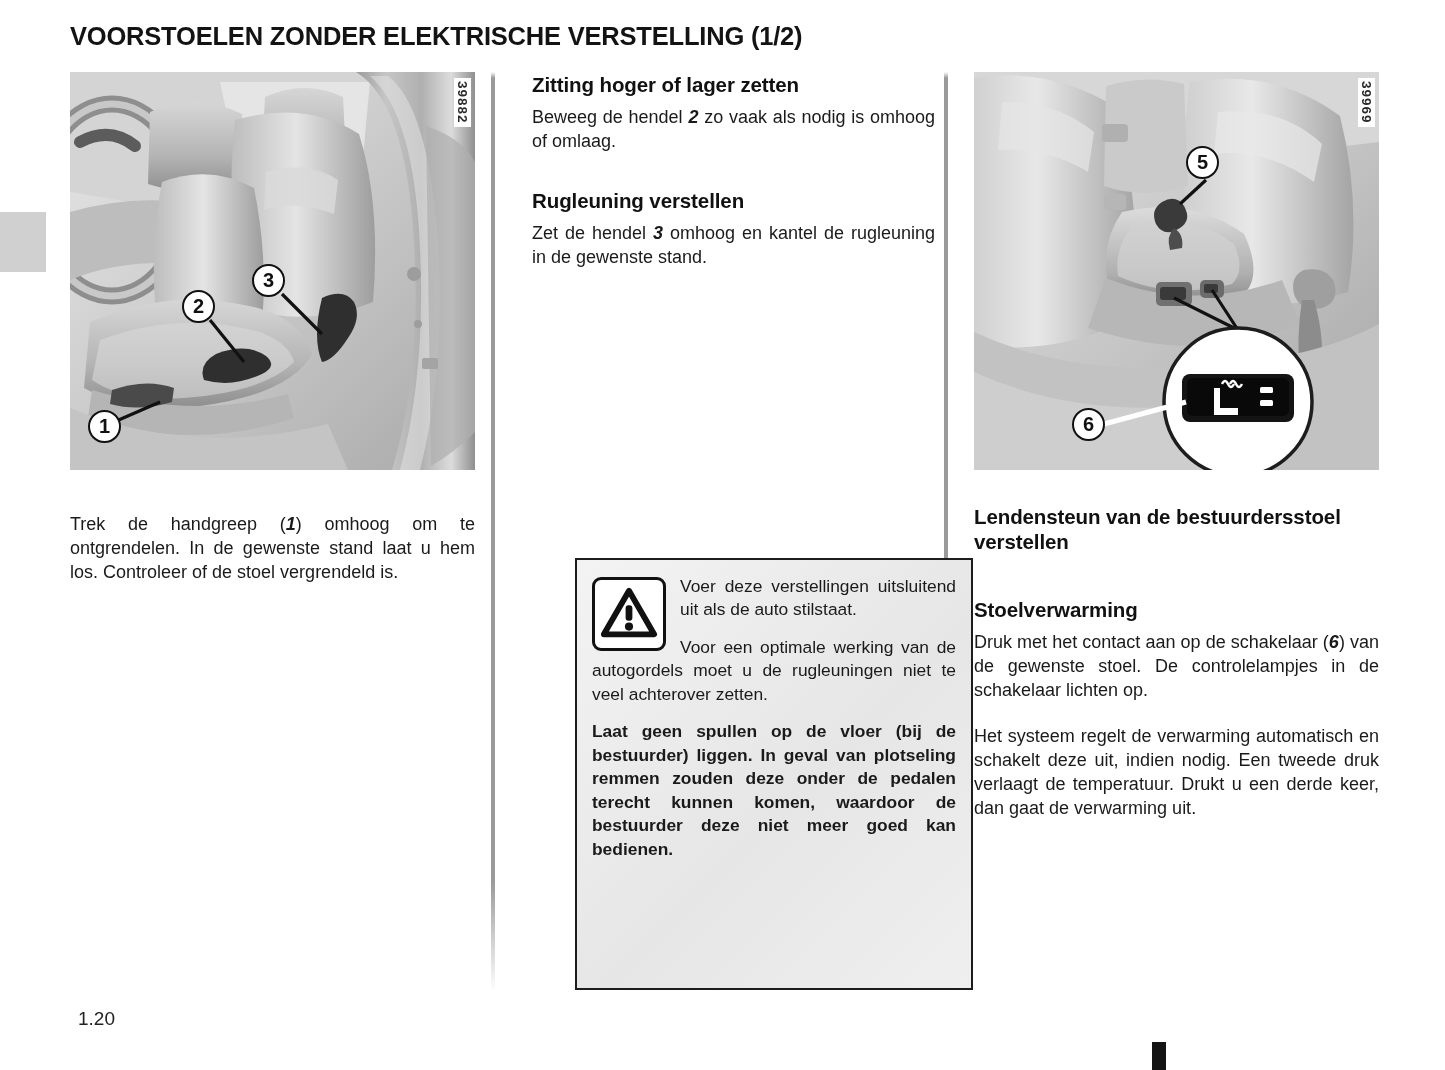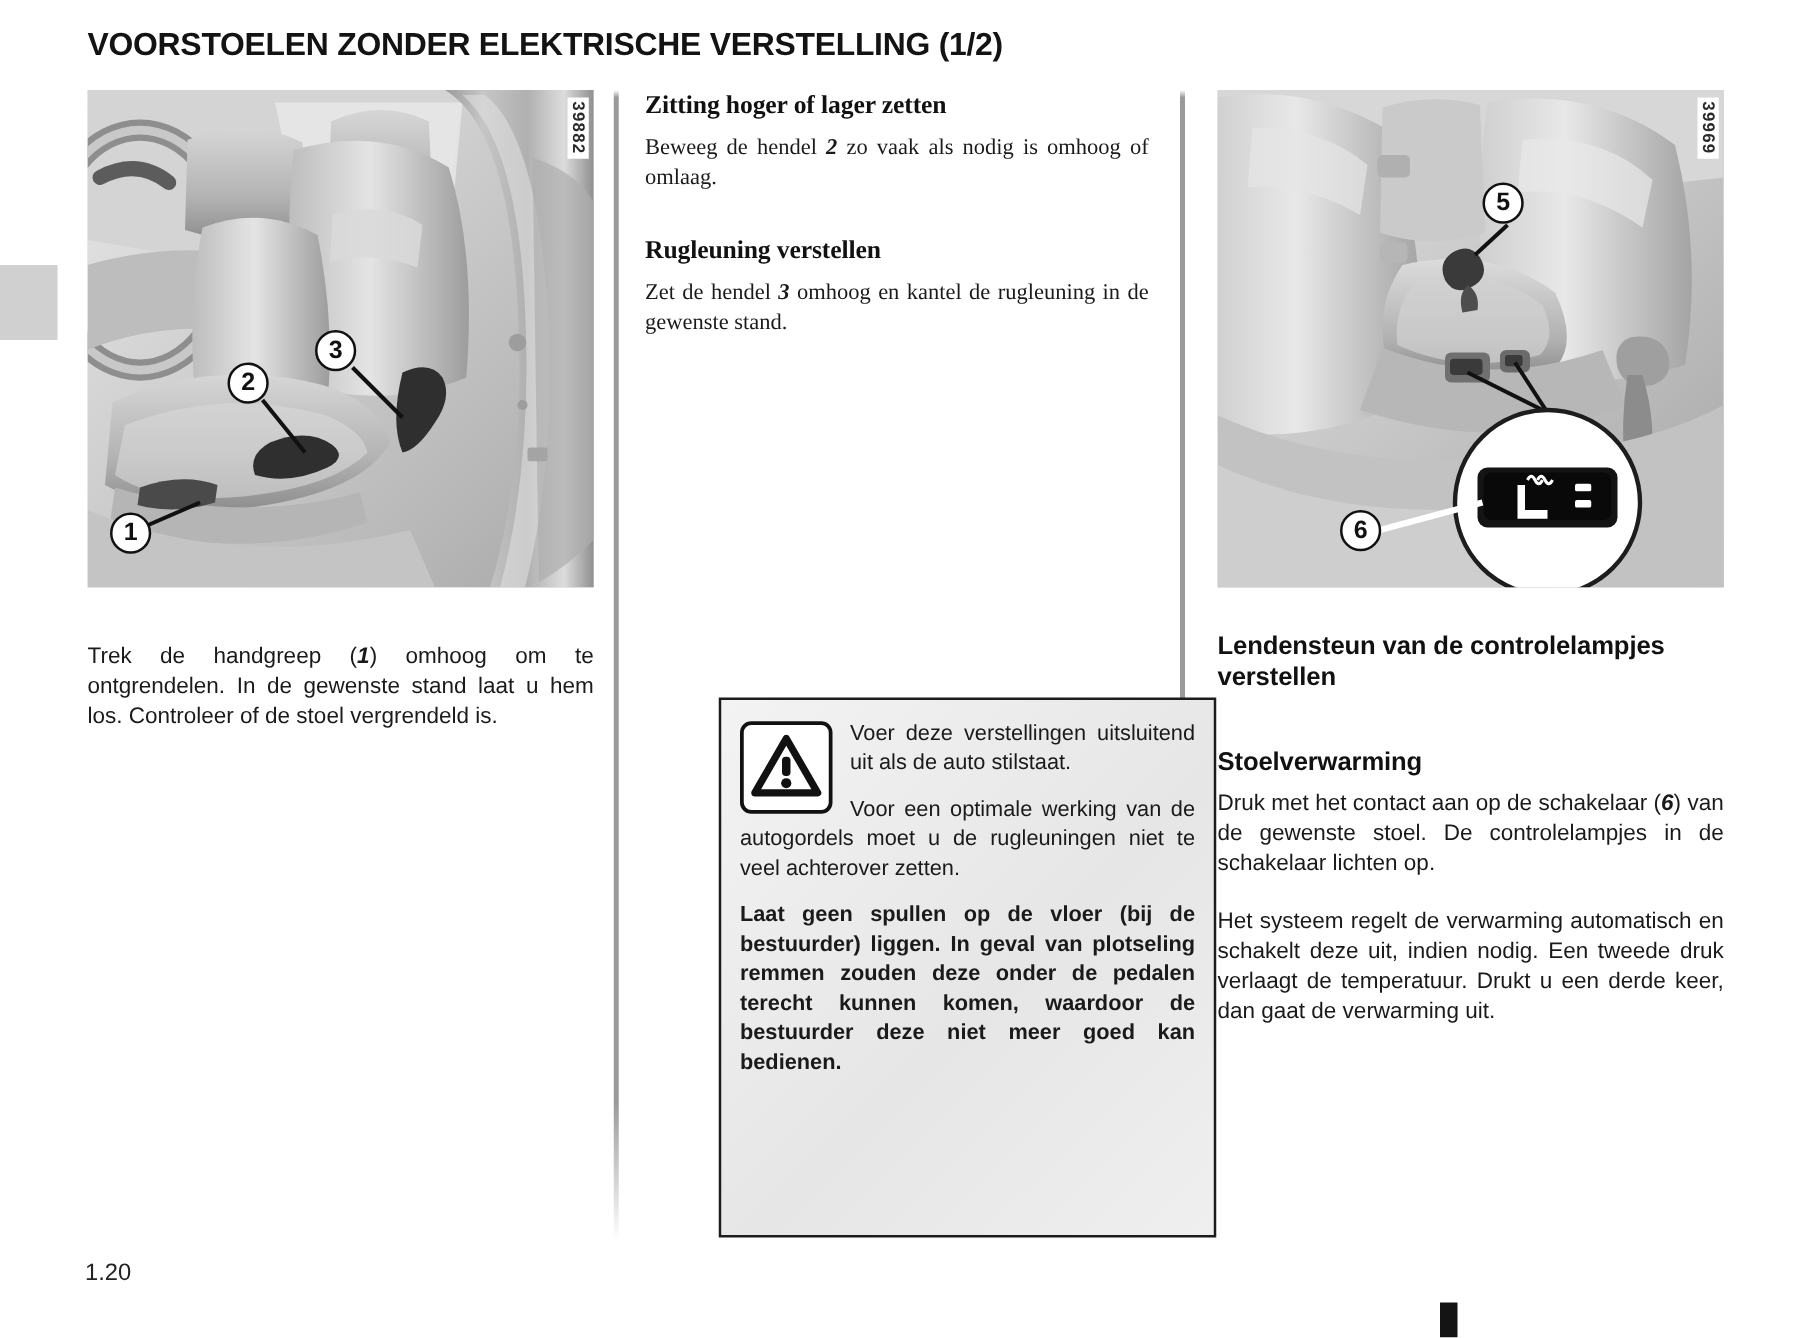--- a/index.html
+++ b/index.html
@@ -53,21 +53,21 @@
   }
   .col-rule.left  { left: 491px; height: 920px; }
   .col-rule.right { left: 944px; height: 920px; }
 
   
   .col {
     position: absolute;
     top: 72px;
   }
   .col.c1 { left: 70px;  width: 405px; }
-  .col.c2 { left: 516px; width: 403px; font-family: Liberation Serif, serif; }
+  .col.c2 { left: 532px; width: 403px; }
   .col.c3 { left: 974px; width: 405px; }
 
   
   .photo {
     position: relative;
     width: 405px;
     height: 398px;
     overflow: hidden;
     background: #d8d8d8;
   }
@@ -158,21 +158,21 @@
     line-height: 1.35;
     margin: 0;
     text-align: justify;
     color: #1a1a1a;
   }
   .warning-box p + p { margin-top: 14px; }
 
   
   .page-number {
     position: absolute;
-    left: 68px;
+    left: 78px;
     top: 1008px;
     font-size: 19px;
     color: #222222;
   }
   .corner-marker {
     position: absolute;
     left: 1152px;
     top: 1042px;
     width: 14px;
     height: 28px;
@@ -372,21 +372,21 @@
         <path d="M130 352 L212 330" stroke="#ffffff" stroke-width="5" fill="none"></path>
         <path d="M130 352 L212 330" stroke="#111" stroke-width="2.4" fill="none" opacity="0"></path>
       </svg>
 
       <div class="ref">39969</div>
       <div class="callout" style="left:212px; top:74px;">5</div>
       <div class="callout" style="left:98px;  top:336px;">6</div>
     </div>
 
     <div class="gap-lg"></div>
-    <h2 class="sec">Lendensteun van de controlelampjes verstellen</h2>
+    <h2 class="sec">Lendensteun van de bestuurdersstoel verstellen</h2>
     <div class="gap-sm"></div>
 
     <div class="gap-lg"></div>
     <h2 class="sec">Stoelverwarming</h2>
     <div class="gap-sm"></div>
     <p class="body">Druk met het contact aan op de schakelaar (<b>6</b>) van de gewenste stoel. De controlelampjes in de schakelaar lichten op.</p>
     <div class="gap-md"></div>
     <p class="body">Het systeem regelt de verwarming automatisch en schakelt deze uit, indien nodig. Een tweede druk verlaagt de temperatuur. Drukt u een derde keer, dan gaat de verwarming uit.</p>
   </div>
 

